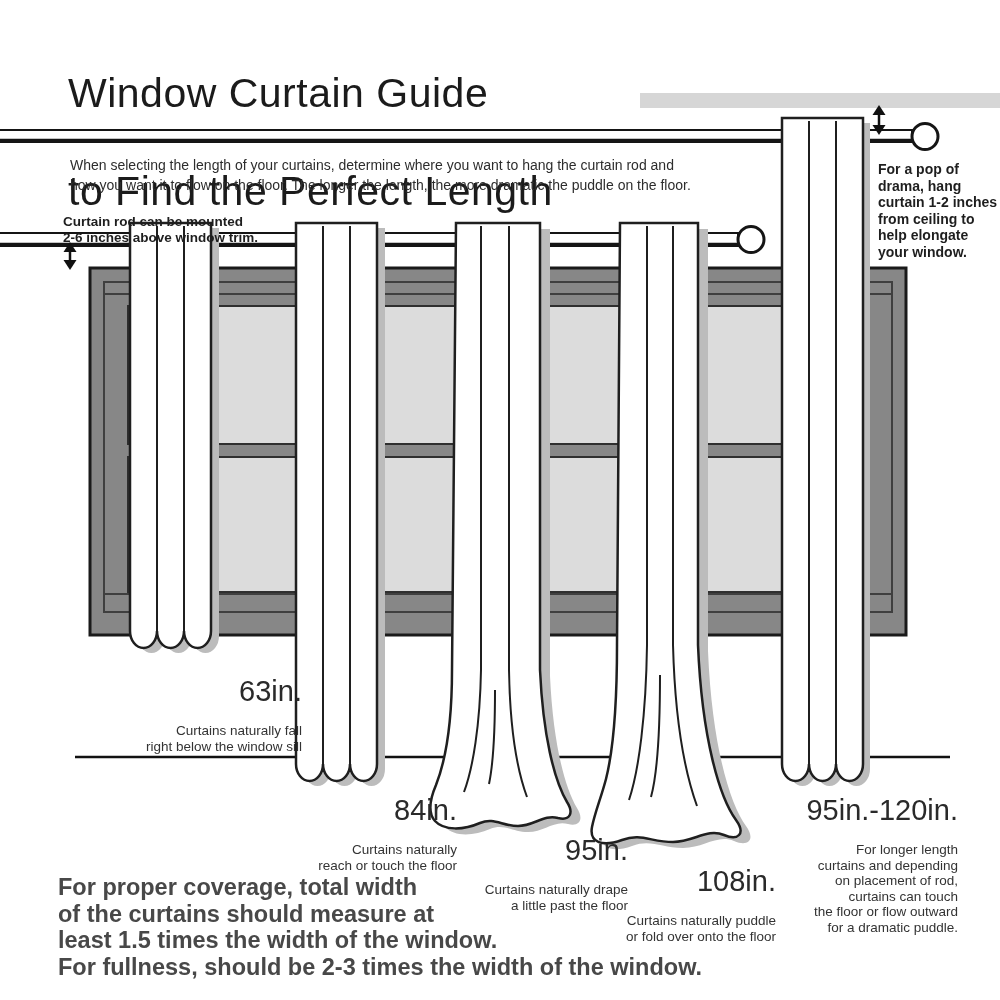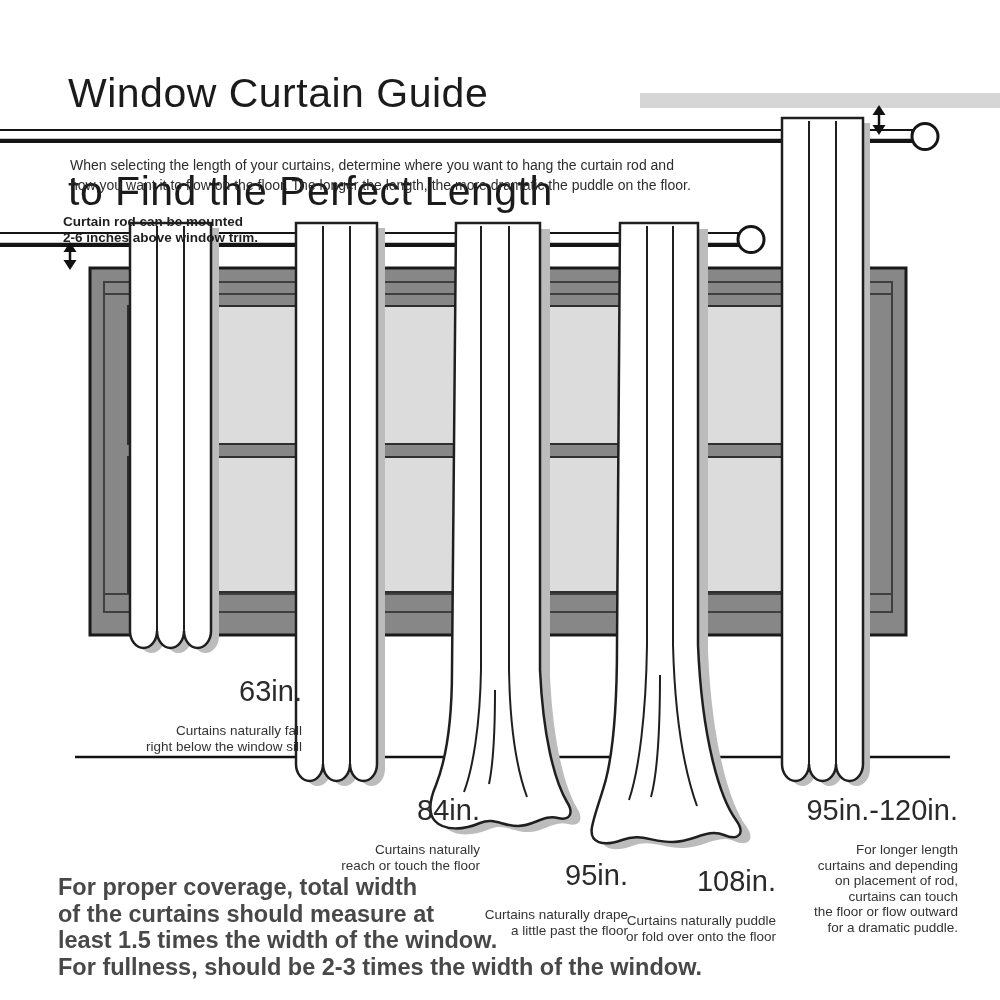--- a/index.html
+++ b/index.html
@@ -9,22 +9,22 @@
   .txt{position:absolute;white-space:pre-line;}
   .title{left:68px;top:20px;font-size:41px;line-height:49px;letter-spacing:.5px;color:#1b1b1b;font-weight:400;}
   .intro{left:70px;top:156px;font-size:14px;line-height:19.5px;color:#2d2d2d;}
   .note-left{left:63px;top:186px;font-size:13.5px;line-height:15.5px;font-weight:700;color:#1e1e1e;margin-top:28px;}
   .note-right{left:878px;top:161px;font-size:14px;line-height:16.5px;font-weight:700;color:#1e1e1e;}
   .label{position:absolute;width:260px;text-align:right;}
   .label .size{font-size:29px;line-height:31px;color:#2a2a2a;}
   .label .desc{font-size:13.5px;line-height:15.5px;color:#333;margin-top:16px;white-space:pre-line;}
   .coverage{left:58px;top:874px;font-size:23.5px;line-height:26.5px;font-weight:700;color:#484848;}
   .l1{left:42px;top:676px;}
-  .l2{left:220px;top:795px;}
-  .l3{left:368px;top:860px;}
+  .l2{left:197px;top:795px;}
+  .l3{left:368px;top:835px;}
   .l4{left:516px;top:866px;}
   .l5{left:698px;top:795px;}
 </style>
 </head>
 <body>
 
 <div class="canvas">
 
   <svg width="1000" height="1000" viewBox="0 0 1000 1000">
 
@@ -126,20 +126,26 @@
     <div>Window Curtain Guide</div>
     <div>to Find the Perfect Length</div>
   </div>
 
   <div class="txt intro">When selecting the length of your curtains, determine where you want to hang the curtain rod and
 how you want it to flow on the floor. The longer the length, the more dramatic the puddle on the floor.</div>
 
   <div class="txt note-left">Curtain rod can be mounted
 2-6 inches above window trim.</div>
 
+  <div class="txt note-right">For a pop of
+drama, hang
+curtain 1-2 inches
+from ceiling to
+help elongate
+your window.</div>
 
   <div class="label l1">
     <div class="size">63in.</div>
     <div class="desc">Curtains naturally fall
 right below the window sill</div>
   </div>
 
   <div class="label l2">
     <div class="size">84in.</div>
     <div class="desc">Curtains naturally

